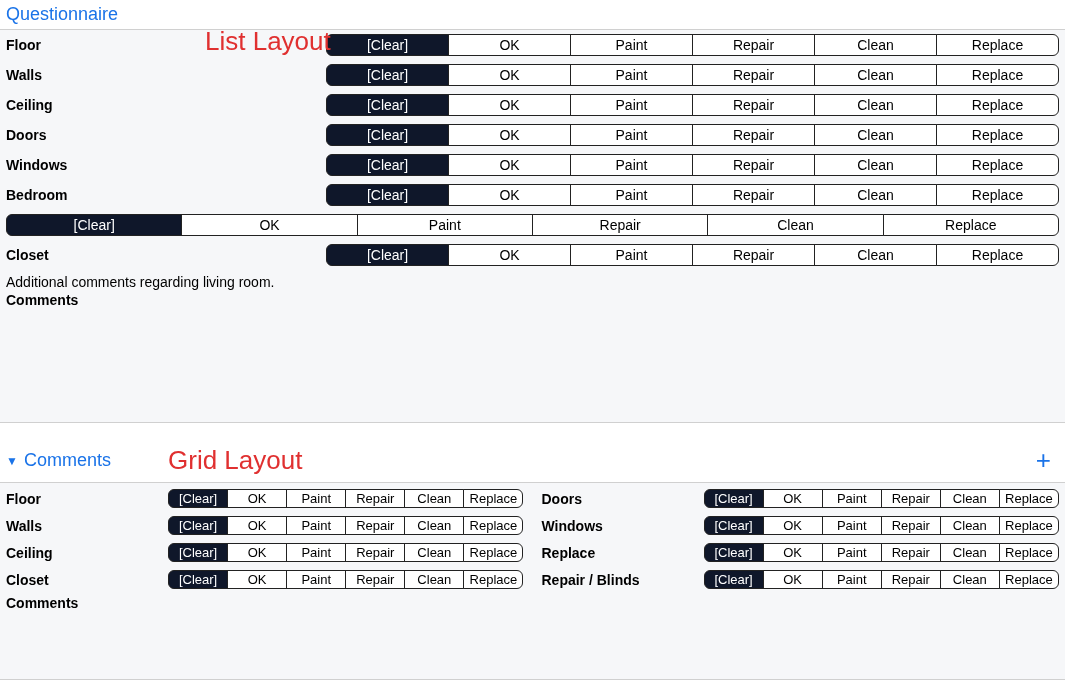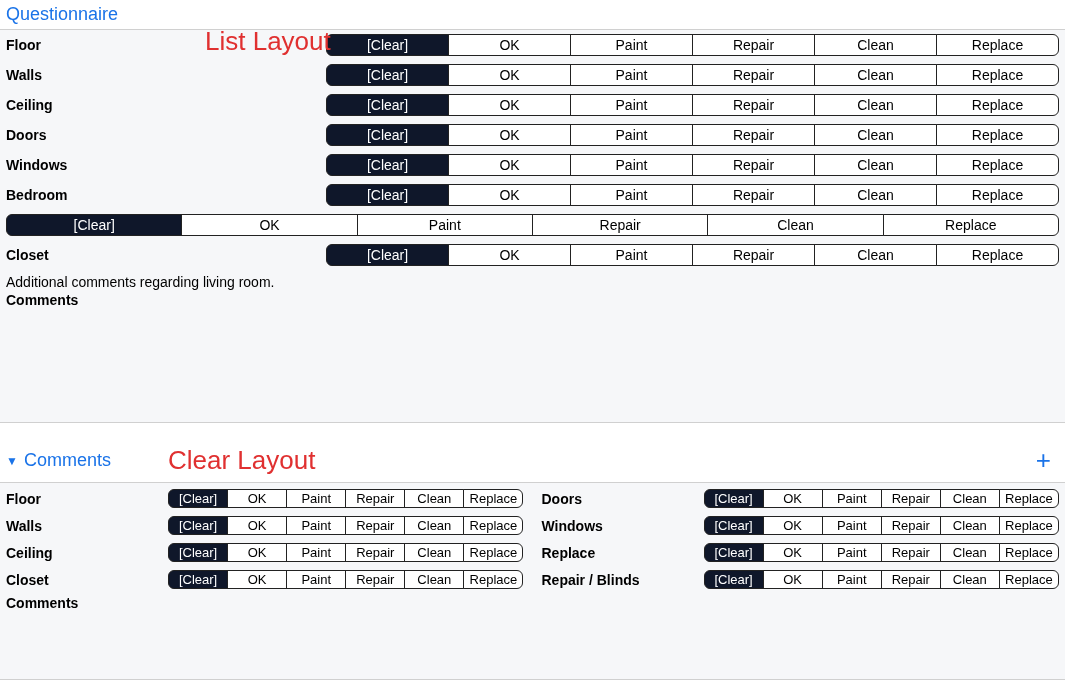--- a/index.html
+++ b/index.html
@@ -227,21 +227,21 @@
 </div>
 
 <div class="rel">
   <div class="bed-header">
     <div class="bed-title-wrap">
       <span class="caret">▼</span>
       <span>Comments</span>
     </div>
     <span class="plus-icon">+</span>
   </div>
-  <div class="overlay-label" style="left:168px; top:6px;">Clear Layout</div>
+  <div class="overlay-label" style="left:168px; top:6px;">Grid Layout</div>
 
   <div class="grid-section">
     <div class="grid-rows" id="b-rows">
         <div class="grid-cell">
           <div class="item-label">Floor</div>
           <div class="btn-group">
             <div class="btn selected">[Clear]</div>
             <div class="btn">OK</div>
             <div class="btn">Paint</div>
             <div class="btn">Repair</div>

